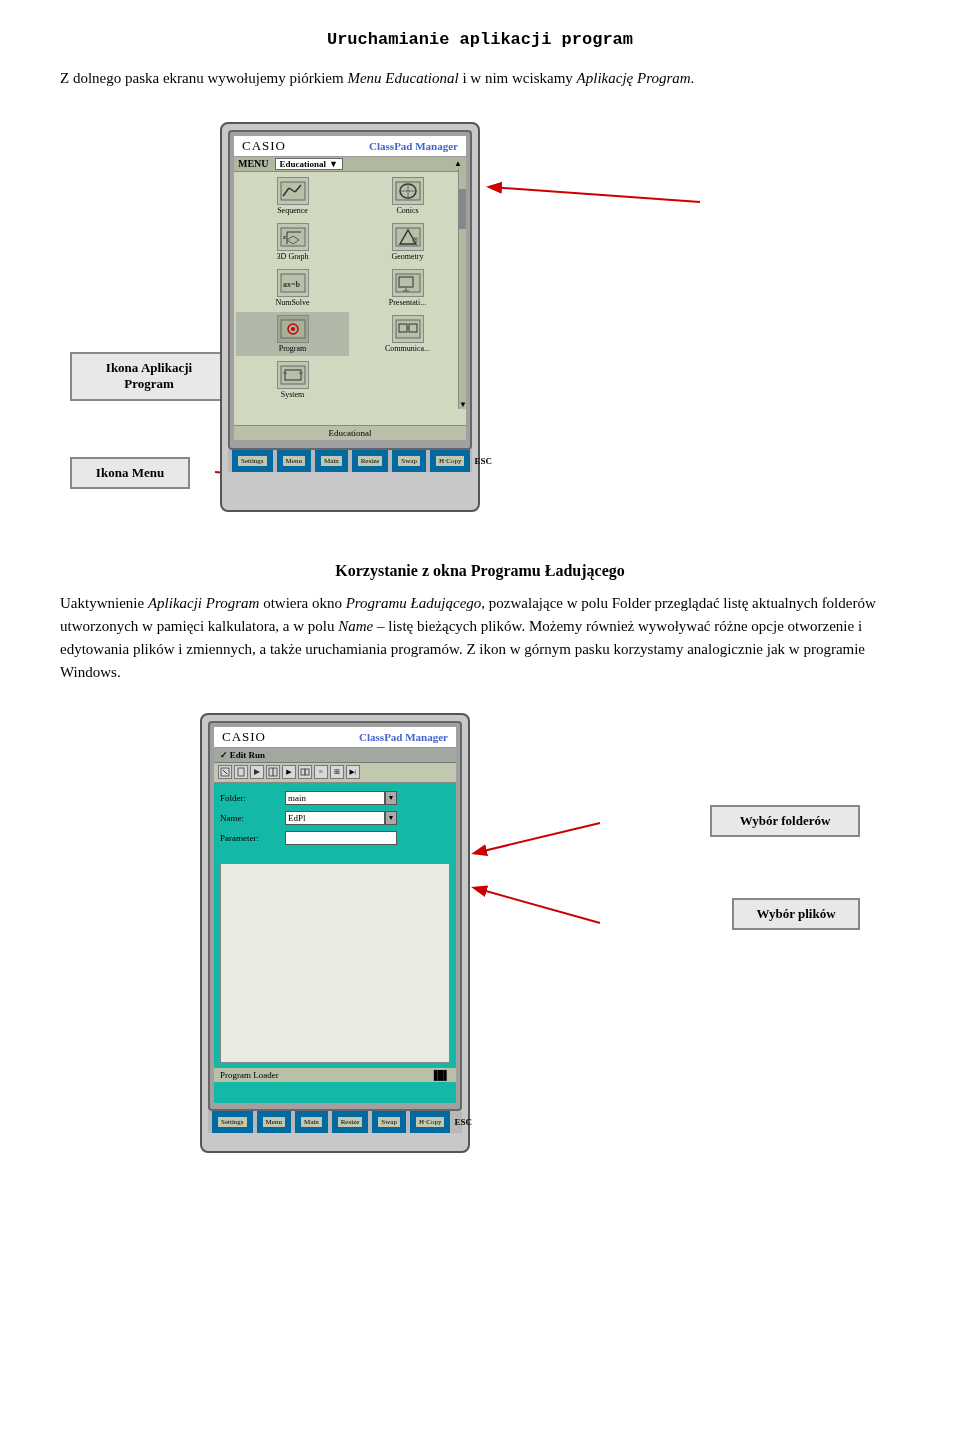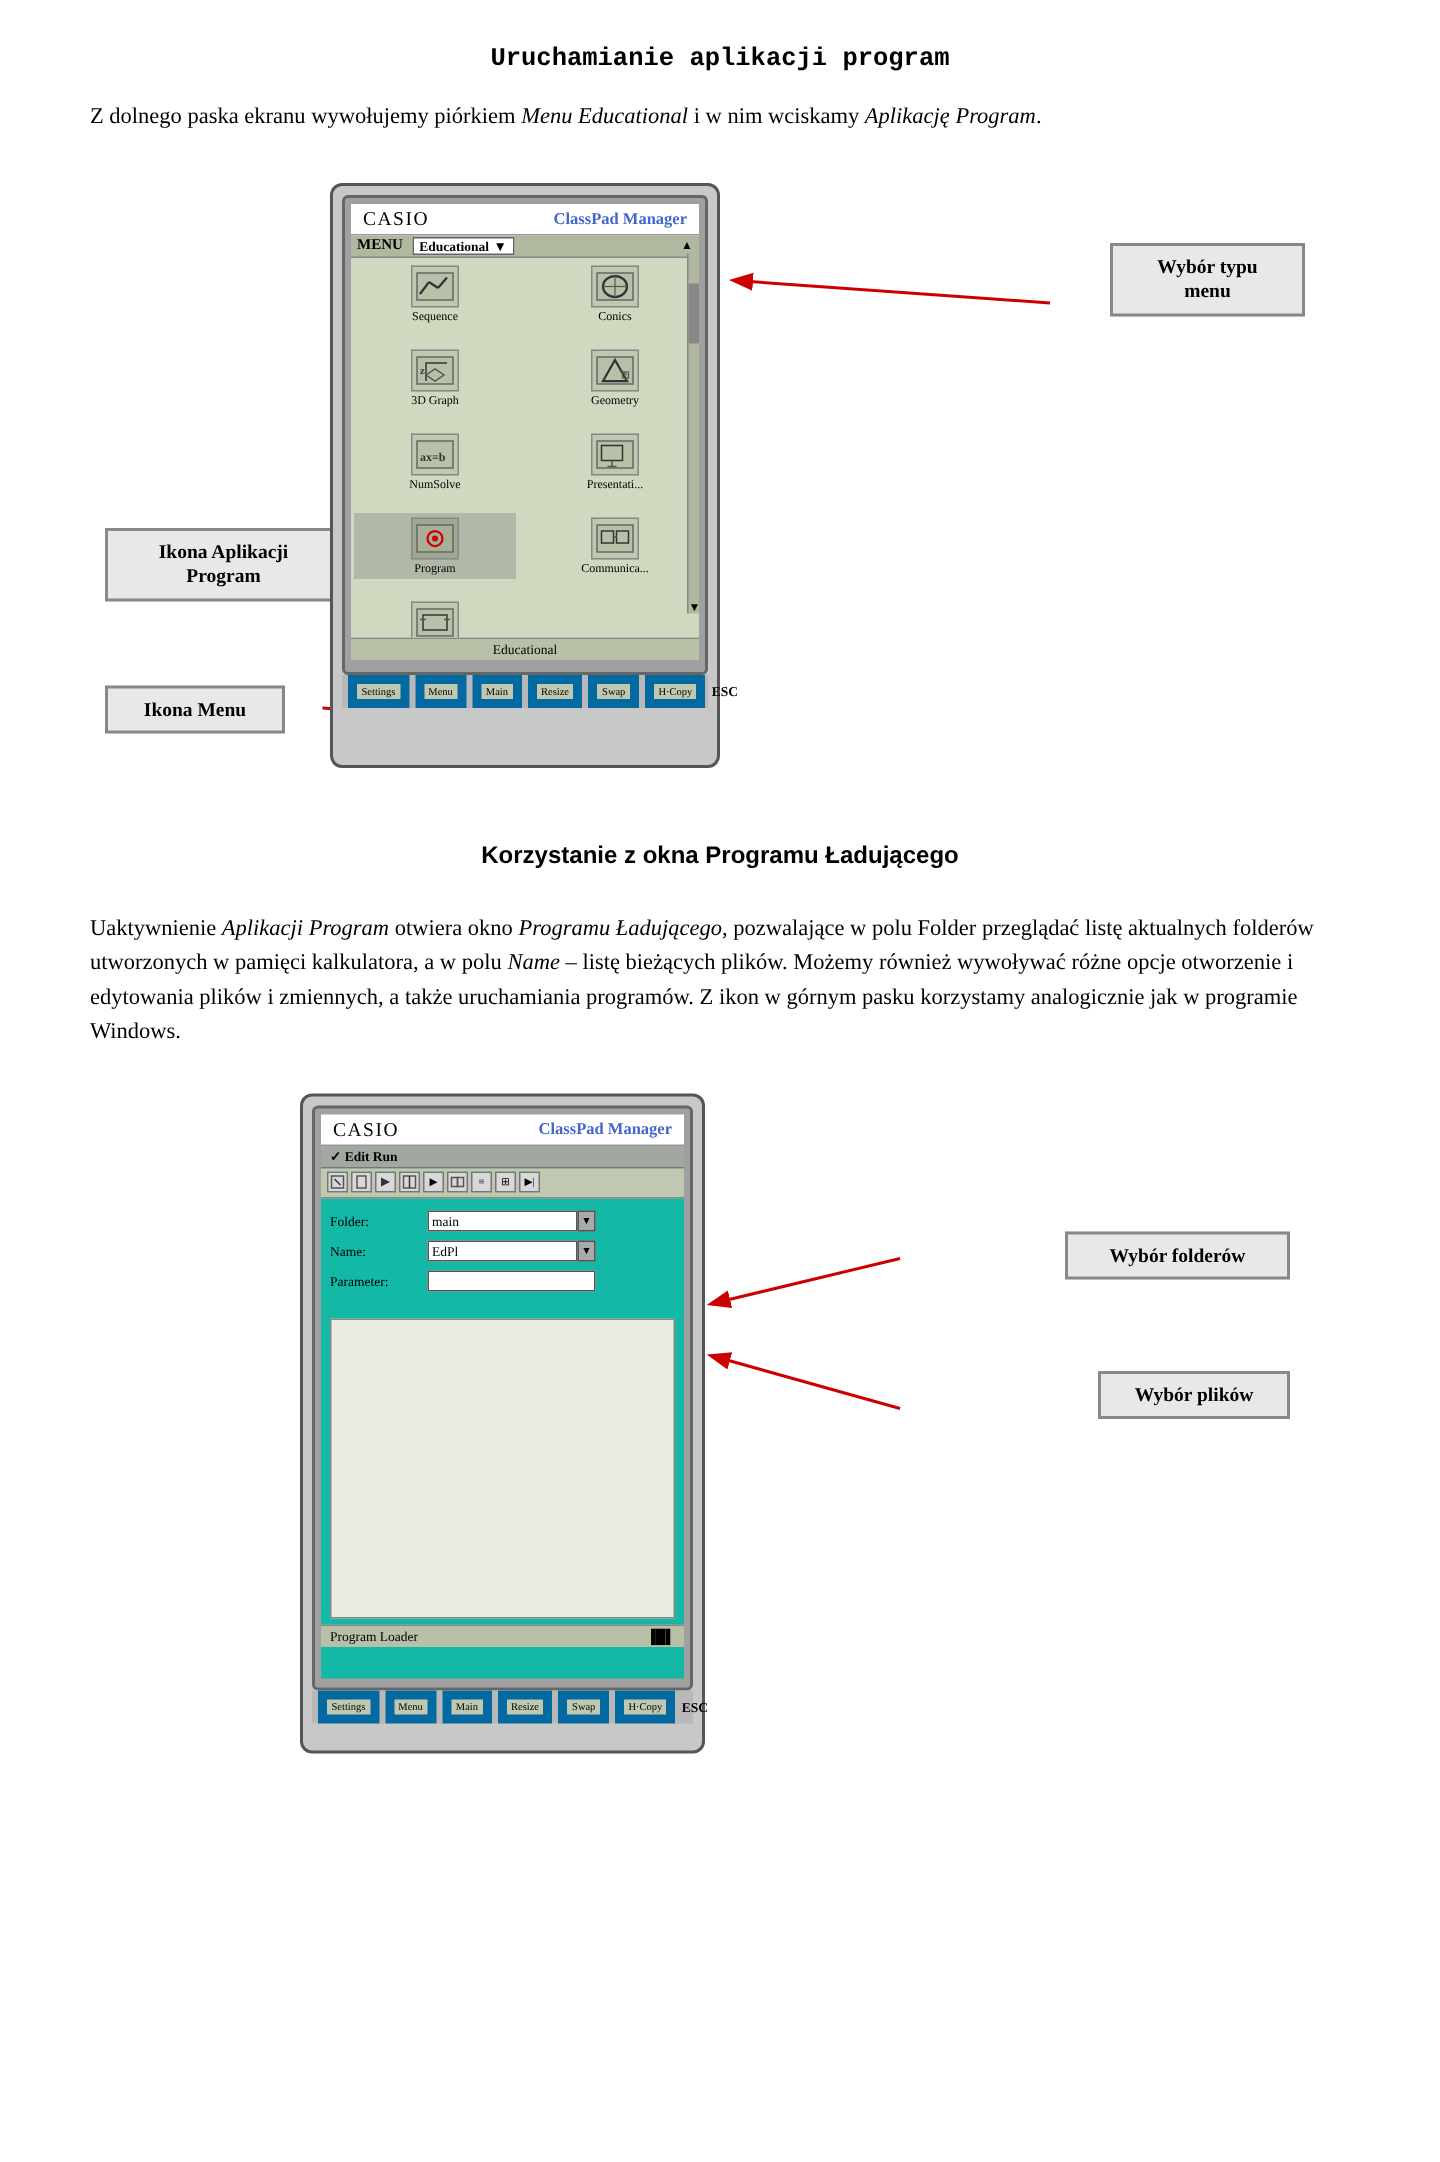--- a/index.html
+++ b/index.html
@@ -165,24 +165,24 @@
       top: 0;
       left: 0;
       width: 100%;
       height: 100%;
       pointer-events: none;
     }
 
     
     .section-title {
       text-align: center;
-      font-family: Liberation Sans, sans-serif;
+      font-family: Liberation Serif, serif;
       font-weight: bold;
       font-size: 16px;
-      margin-bottom: 28px;
+      margin-bottom: 12px;
       margin-top: 10px;
     }
     .body-text {
       font-size: 15px;
       line-height: 1.55;
       margin-bottom: 18px;
     }
     .body-text em { font-style: italic; }
 
     
@@ -283,24 +283,20 @@
     <line x1="155" y1="270" x2="280" y2="290" stroke="#cc0000" stroke-width="2" marker-end="url(#arrow)"></line>
 
     <line x1="155" y1="360" x2="280" y2="370" stroke="#cc0000" stroke-width="2" marker-end="url(#arrow)"></line>
     <defs>
       <marker id="arrow" markerWidth="8" markerHeight="8" refX="6" refY="3" orient="auto">
         <path d="M0,0 L0,6 L8,3 z" fill="#cc0000"></path>
       </marker>
     </defs>
   </svg>
 
-  <div class="callout-box" style="right: 30px; top: 50px; width: 130px;">
-    <span>Wybór typu</span><br>
-    <span>menu</span>
-  </div>
 
   <div class="callout-box" style="left: 10px; top: 240px; width: 158px;">
     <span>Ikona Aplikacji</span><br>
     <span>Program</span>
   </div>
 
   <div class="callout-box" style="left: 10px; top: 345px; width: 120px;">
     <span>Ikona Menu</span>
   </div>
 
@@ -316,21 +312,21 @@
 
         <div class="menu-bar">
           <span class="menu-label">MENU</span>
           <div class="menu-dropdown">
             <span>Educational</span>
             <span class="dropdown-arrow">▼</span>
           </div>
           <span style="margin-left:auto; font-size:8px;">▲</span>
         </div>
 
-        <div style="display:grid; grid-template-columns:1fr 1fr; padding:2px; gap:12px;">
+        <div style="display:grid; grid-template-columns:1fr 1fr; padding:2px; gap:2px;">
 
           <div class="app-item">
             <div class="app-icon">
               <svg width="28" height="22" viewBox="0 0 28 22">
                 <rect x="2" y="2" width="24" height="18" fill="#b8c0a8" stroke="#666" stroke-width="1"></rect>
                 <line x1="4" y1="16" x2="10" y2="8" stroke="#333" stroke-width="1.5"></line>
                 <line x1="10" y1="8" x2="16" y2="12" stroke="#333" stroke-width="1.5"></line>
                 <line x1="16" y1="12" x2="22" y2="5" stroke="#333" stroke-width="1.5"></line>
               </svg>
             </div>

